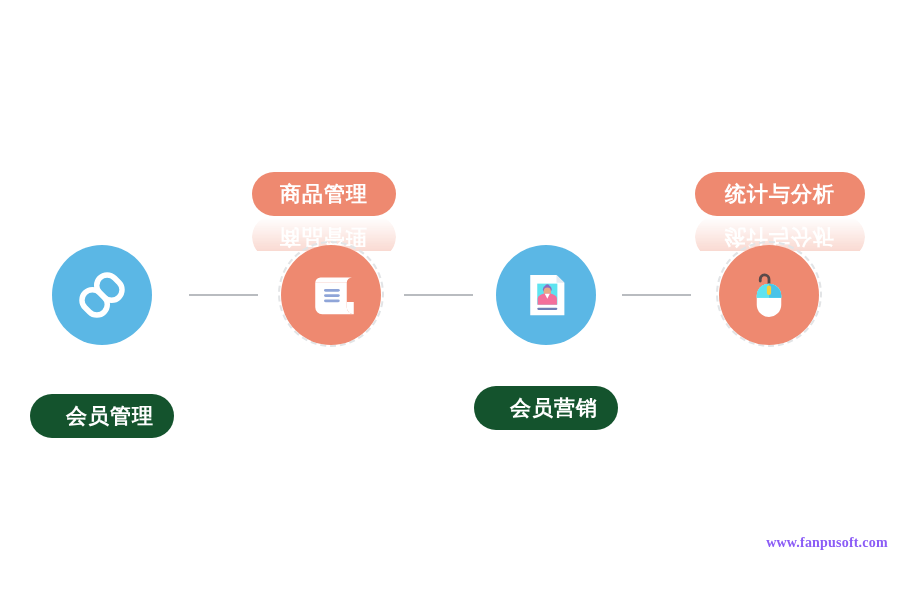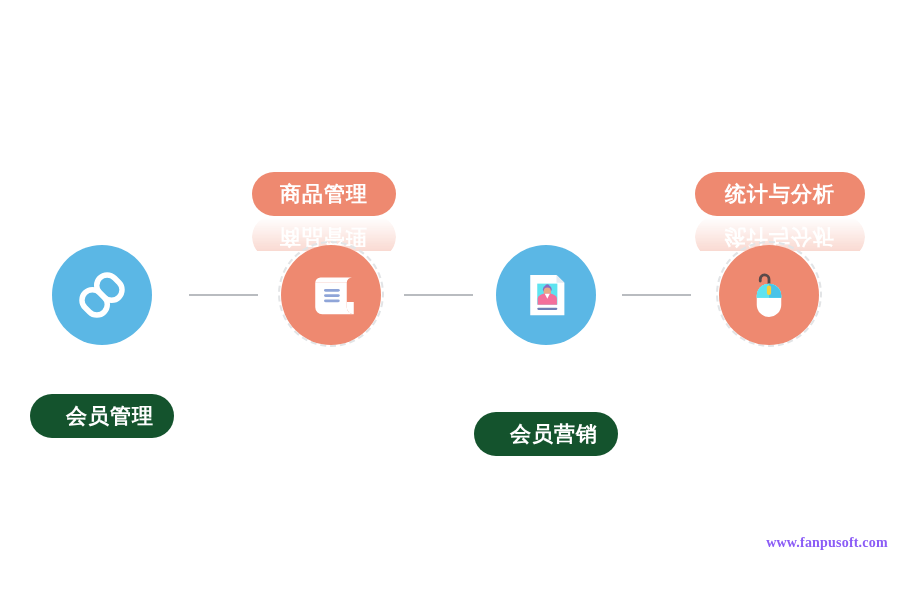--- a/index.html
+++ b/index.html
@@ -148,21 +148,21 @@
         <g>
           <ellipse cx="33.5" cy="25.5" rx="5" ry="4.6" fill="#8b6bbf"></ellipse>
           <circle cx="33.5" cy="22.2" r="2.4" fill="#8b6bbf"></circle>
           <ellipse cx="33.5" cy="28.5" rx="4.2" ry="5" fill="#e8a886"></ellipse>
           <path d="M22.5 43 v-6.5 c0-4 4.6-6.2 11-6.2 s11 2.2 11 6.2 V43 Z" fill="#f4709b"></path>
           <path d="M30.6 30.6 h5.8 l-2.9 5.6 Z" fill="#ffffff"></path>
         </g>
         <rect x="22" y="46.5" width="23" height="2.6" rx="1.3" fill="#6f7fb5"></rect>
       </svg>
     </div>
-    <div class="pill blue" style="left:474px;top:412px;width:144px;">
+    <div class="pill blue" style="left:474px;top:386px;width:144px;">
       <span>会员营销</span>
     </div>
   </div>
 
   <div class="node">
     <div class="reflect-wrap" style="left:695px;top:215px;width:170px;">
       <div class="reflect" style="width:170px;">
         <span>统计与分析</span>
       </div>
     </div>

